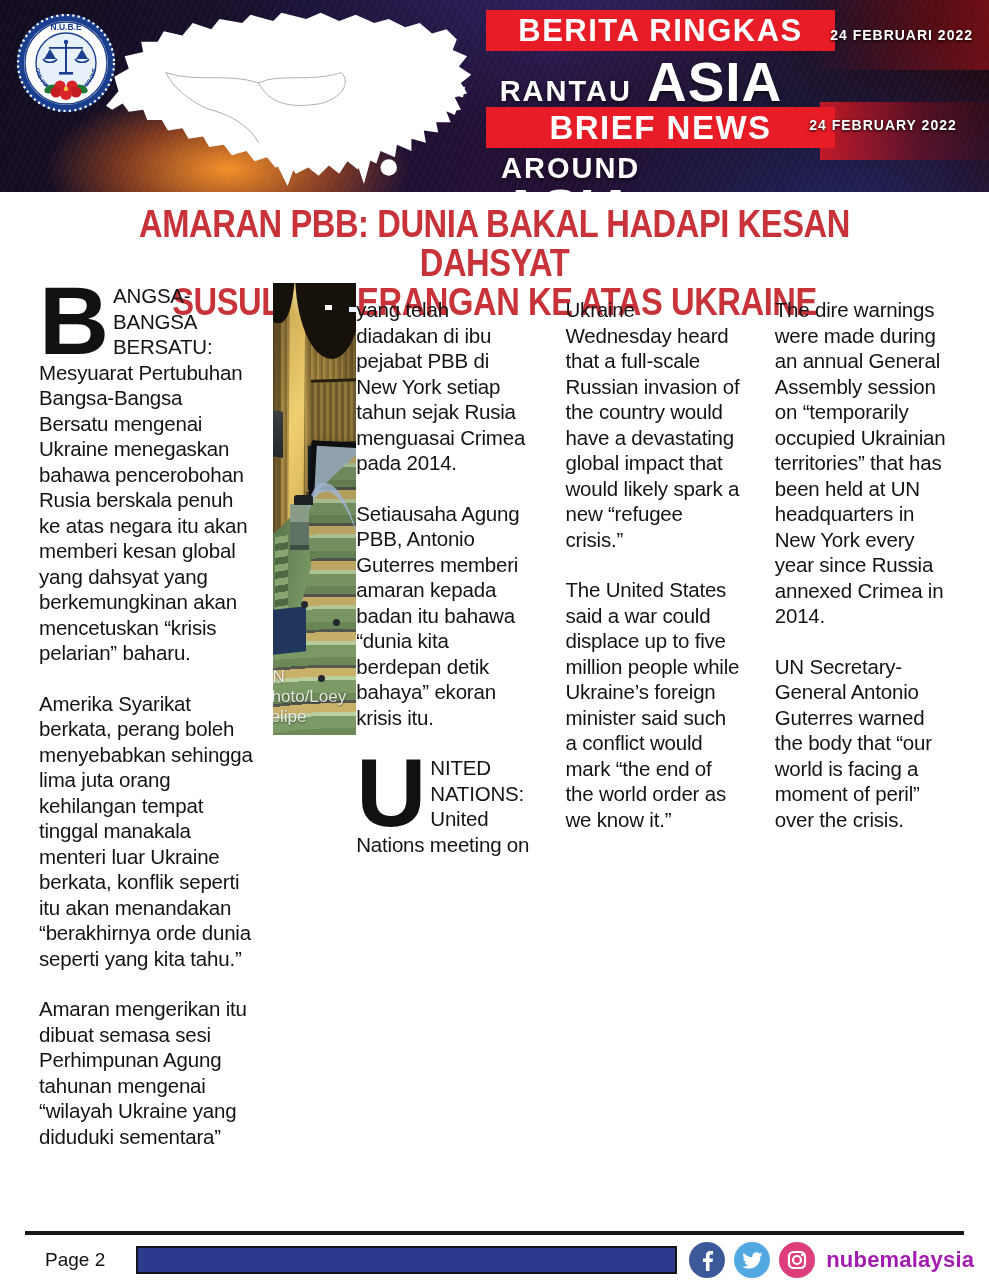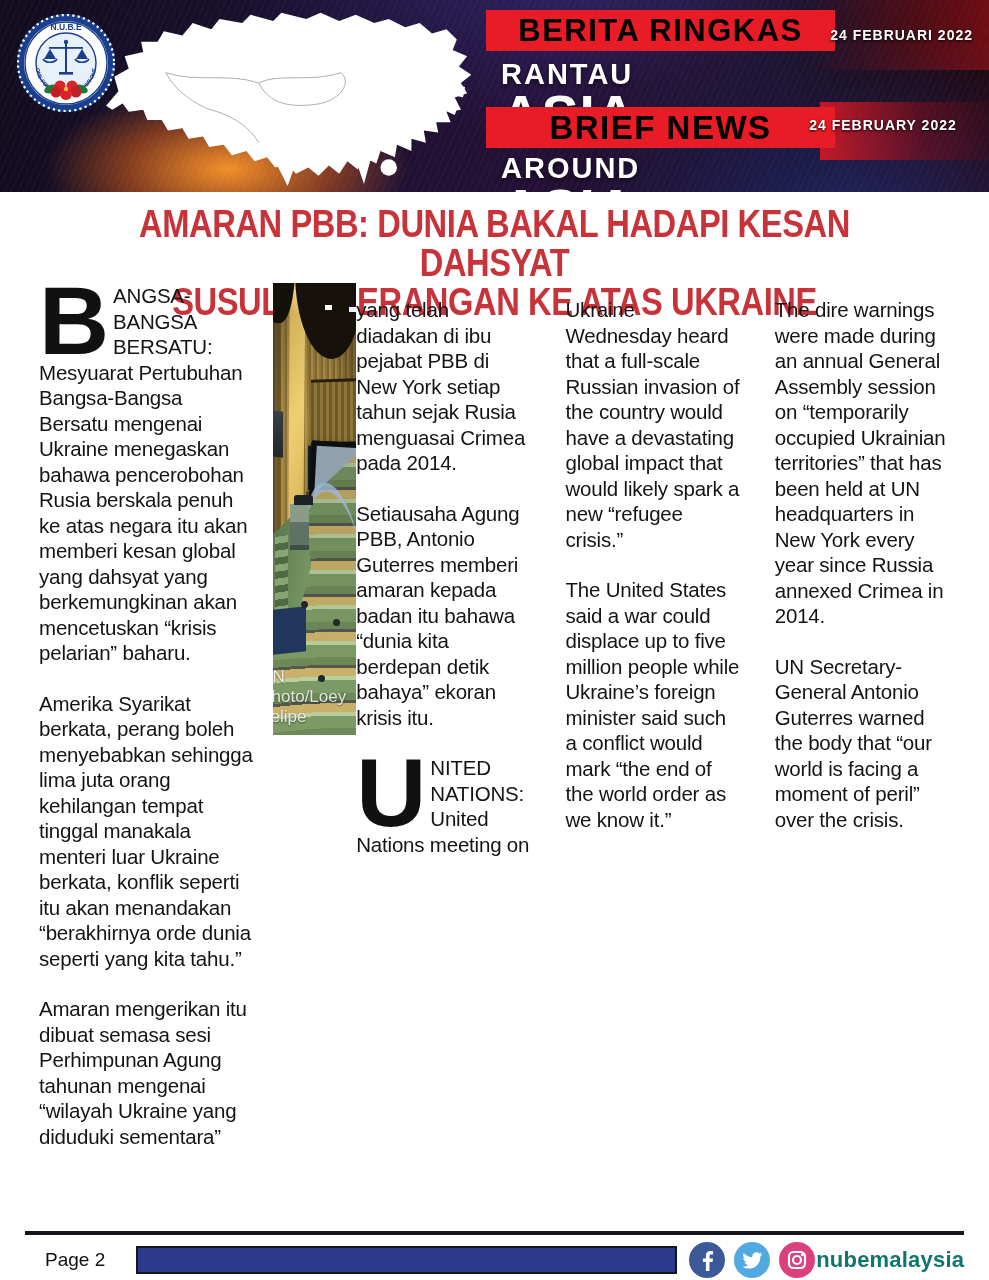--- a/index.html
+++ b/index.html
@@ -13,26 +13,26 @@
       radial-gradient(420px 300px at 86% 120%, rgba(40,70,200,.45), rgba(20,30,90,0) 70%),
       radial-gradient(500px 260px at 60% -30%, rgba(60,60,160,.5), rgba(10,10,30,0) 75%),
       linear-gradient(100deg,#120c1e 0%,#1a1030 30%,#241036 55%,#180a14 80%,#200608 100%);}
   .masthead .grain{position:absolute;inset:0;background:
       repeating-linear-gradient(115deg, rgba(255,255,255,.025) 0 2px, rgba(0,0,0,0) 2px 6px);}
   .red-streak{position:absolute;left:820px;right:0;top:102px;height:58px;
       background:linear-gradient(90deg, rgba(222,25,35,.85), rgba(150,12,22,.45) 60%, rgba(90,8,14,.25));}
   .red-corner{position:absolute;right:0;top:0;width:260px;height:70px;
       background:linear-gradient(265deg, rgba(190,20,30,.5), rgba(90,10,16,0) 70%);}
   .bar{position:absolute;left:486px;width:349px;display:flex;align-items:center;justify-content:center;
-       color:#000000;font-weight:bold;letter-spacing:1.5px;}
+       color:#ffffff;font-weight:bold;letter-spacing:1.5px;}
   .bar1{top:10px;height:41px;background:#e81c26;font-size:31px;}
   .bar2{top:107px;height:41px;background:#e81c26;font-size:33px;}
   .sub{position:absolute;left:486px;width:310px;display:flex;align-items:baseline;justify-content:center;
        color:#fff;text-shadow:0 2px 4px rgba(0,0,0,.6);}
-  .sub1{top:58px;flex-direction:column;}
+  .sub1{top:58px;}
   .sub2{top:152px;flex-direction:column;}
   .sub .small{font-size:29px;font-weight:bold;letter-spacing:2px;}
   .sub .big{font-size:55px;font-weight:bold;letter-spacing:1px;margin-left:15px;line-height:.9;}
   .hdate{position:absolute;right:16px;width:180px;text-align:center;color:#fff;
          font-size:14px;font-weight:bold;letter-spacing:1px;text-shadow:0 1px 3px #000;}
   .hdate1{top:27px;text-align:right;}
   .hdate2{top:117px;}
   .asiamap{position:absolute;left:104px;top:10px;width:392px;height:182px;}
   .nube-logo{position:absolute;left:16px;top:13px;width:100px;height:100px;}
 
@@ -126,21 +126,21 @@
      text-shadow:0 1px 2px rgba(0,0,0,.6);}
 
   
   .footer{position:absolute;left:0;right:0;top:1231px;height:49px;background:#fff;}
   .frule{position:absolute;left:25px;right:25px;top:0;height:4px;background:#16161c;}
   .frow{position:absolute;top:10px;left:45px;right:14px;display:flex;align-items:center;}
   .pagenum{font-size:19px;color:#111;}
   .fbar{width:537px;height:24px;background:#2b3a8c;border:2px solid #15151c;margin-left:31px;flex:none;}
   .socials{display:flex;align-items:center;gap:7px;margin-left:11px;}
   .socials svg{display:block;}
-  .handle{font-size:22px;font-weight:bold;color:#0f766e;margin-left:0;letter-spacing:.2px;}
+  .handle{font-size:22px;font-weight:bold;color:#a21caf;margin-left:10px;letter-spacing:.2px;}
 </style>
 </head>
 <body>
 
 <div class="page">
 
   <div class="masthead">
     <div class="grain"></div>
     <div class="red-corner"></div>
     <div class="red-streak"></div>

